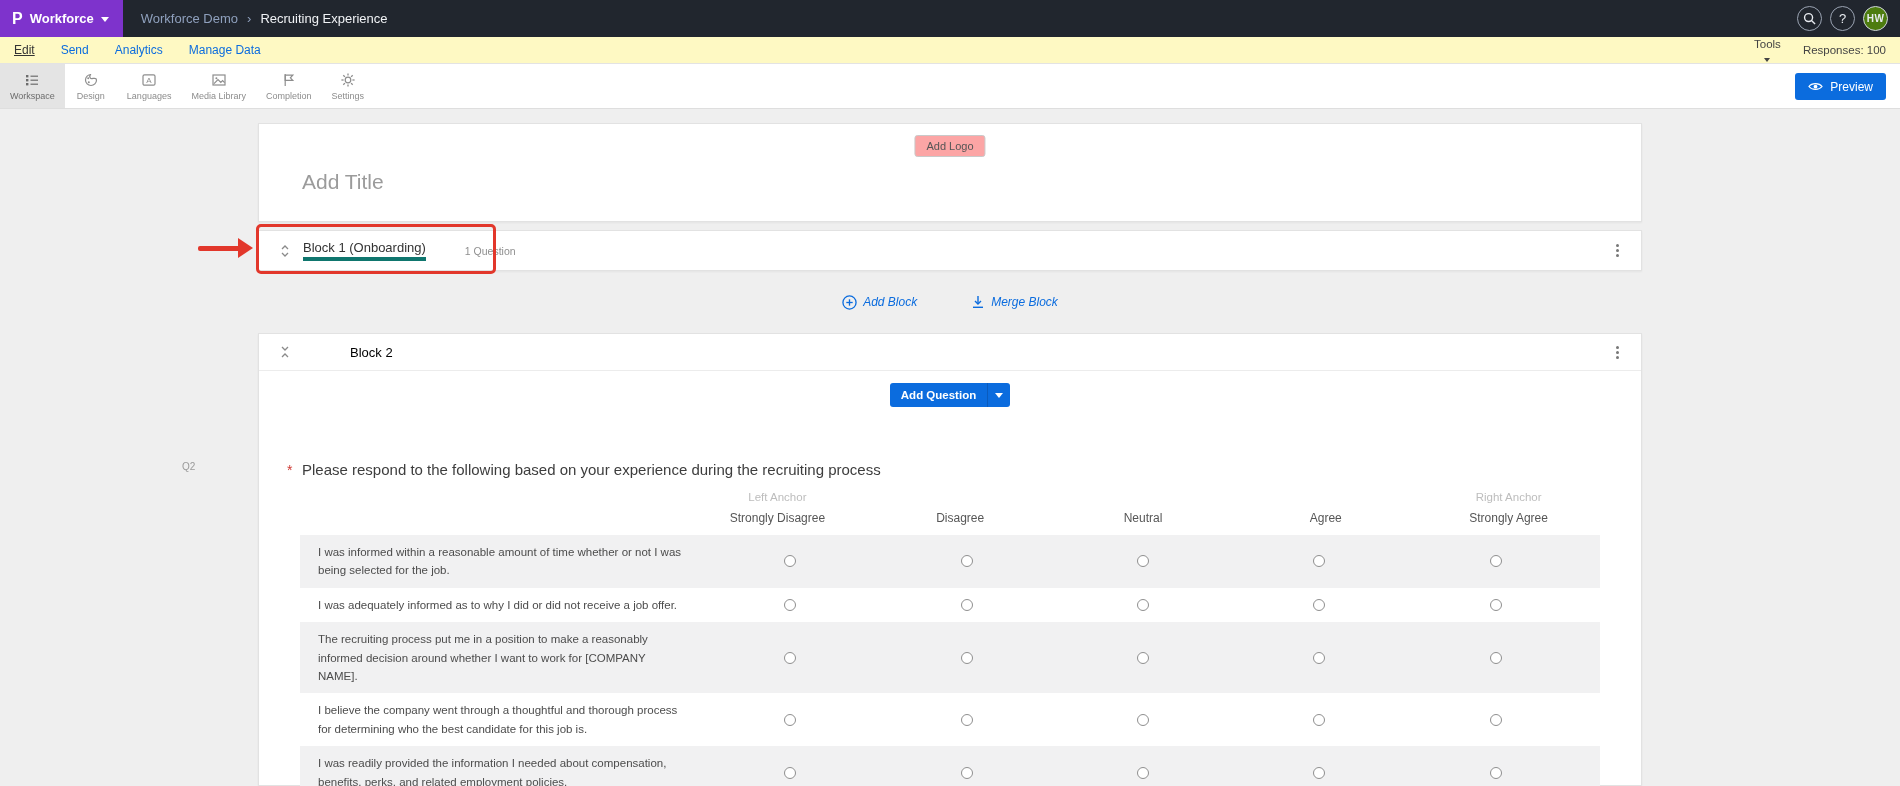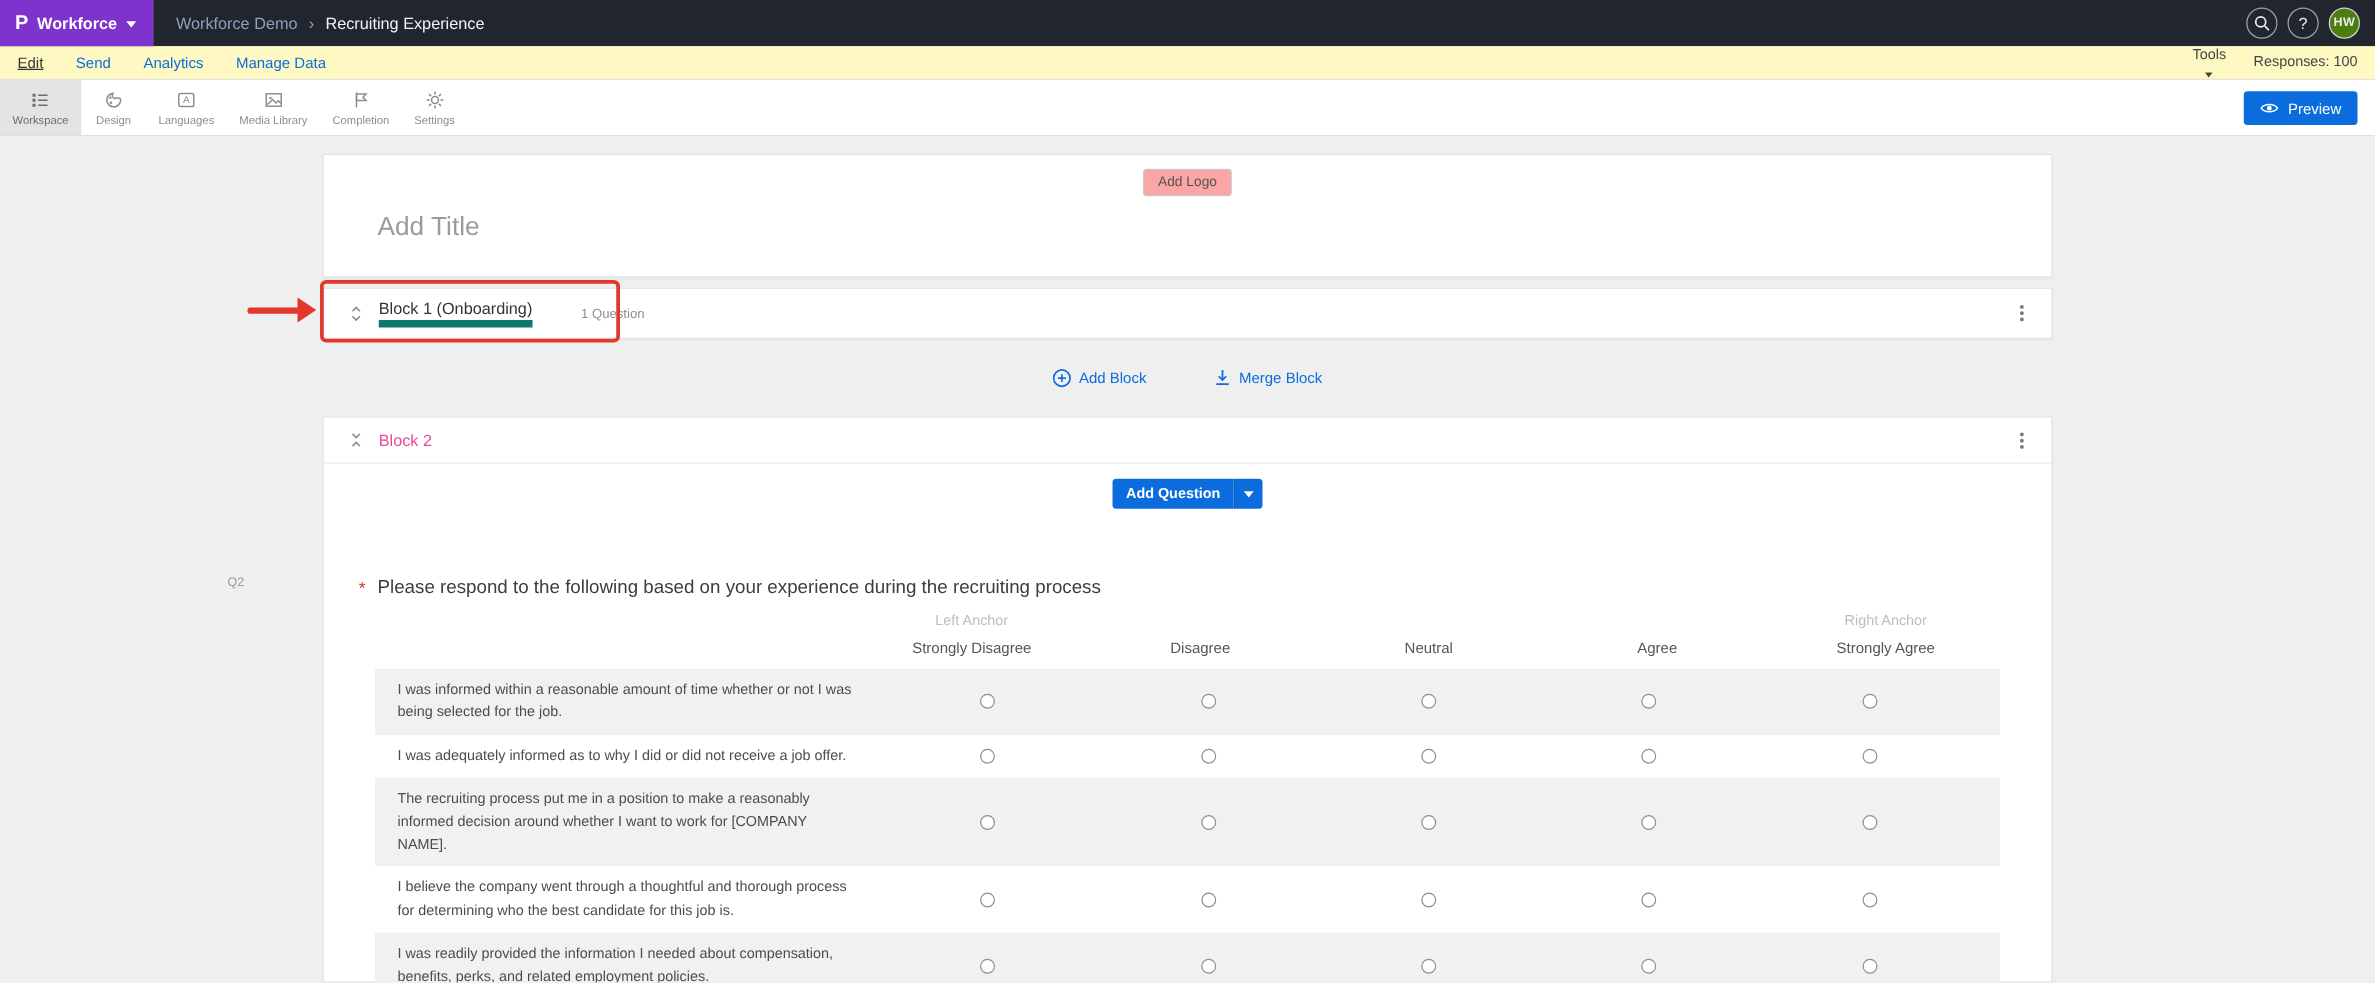--- a/index.html
+++ b/index.html
@@ -49,33 +49,33 @@
   .main { position:relative; height:677px; background:#efefef; overflow:hidden; }
   .card { width:1384px; margin:0 auto; background:#fff; border:1px solid #e2e2e2;
     box-shadow:0 1px 2px rgba(0,0,0,.05); }
   .title-card { margin-top:14px; height:99px; position:relative; }
   .add-logo { position:absolute; left:50%; transform:translateX(-50%); top:11px; background:#fca5a5;
     border:1px solid #c9c9c9; border-radius:3px; color:#555; font-size:11px; padding:4px 11px; cursor:pointer; }
   .add-title { position:absolute; left:43px; top:46px; font-size:21px; color:#9b9b9b; cursor:text; }
 
   .block-bar { margin-top:8px; height:41px; display:flex; align-items:center; position:relative; }
   .block-left { display:flex; align-items:center; gap:13px; padding-left:21px; }
-  .block1-title { font-size:13px; color:#333; border-bottom:6px solid #0f766e; padding-bottom:2px; cursor:text; }
+  .block1-title { font-size:13px; color:#333; border-bottom:4px solid #0f766e; padding-bottom:2px; cursor:text; }
   .q-count { font-size:10.5px; color:#8f8f8f; margin-left:26px; }
   .dots { margin-left:auto; margin-right:18px; display:flex; flex-direction:column; gap:2px;
     padding:4px; cursor:pointer; }
   .dots span { width:3px; height:3px; border-radius:50%; background:#777; }
 
-  .block-actions { height:62px; display:flex; align-items:center; justify-content:center; gap:54px; }
+  .block-actions { height:62px; display:flex; align-items:center; justify-content:center; gap:54px;font-style:italic; }
   .blink { display:flex; align-items:center; gap:6px; color:#0b6cde; font-size:12px; cursor:pointer; }
 
   .block2-card { height:453px; }
   .block2-header { height:37px; border-bottom:1px solid #ececec; display:flex; align-items:center;
     gap:13px; padding:0 0 0 21px; }
-  .block2-title { font-size:13px; color:#ec4899; cursor:text; }
+  .block2-title { font-size:13px; color:#000000; cursor:text;margin-left:47px; }
 
   .addq-row { margin-top:12px; display:flex; justify-content:center; }
   .addq { display:flex; cursor:pointer; }
   .addq-main { background:#0b6cde; color:#fff; font-size:11.5px; font-weight:bold;
     padding:6px 11px; border-radius:3px 0 0 3px; }
   .addq-caret { background:#0b6cde; border-left:1px solid #0a5bbd; border-radius:0 3px 3px 0;
     width:23px; display:flex; align-items:center; justify-content:center; }
   .caret-down-wt { width:0; height:0; border-left:4px solid transparent; border-right:4px solid transparent;
     border-top:5px solid #fff; }
 

